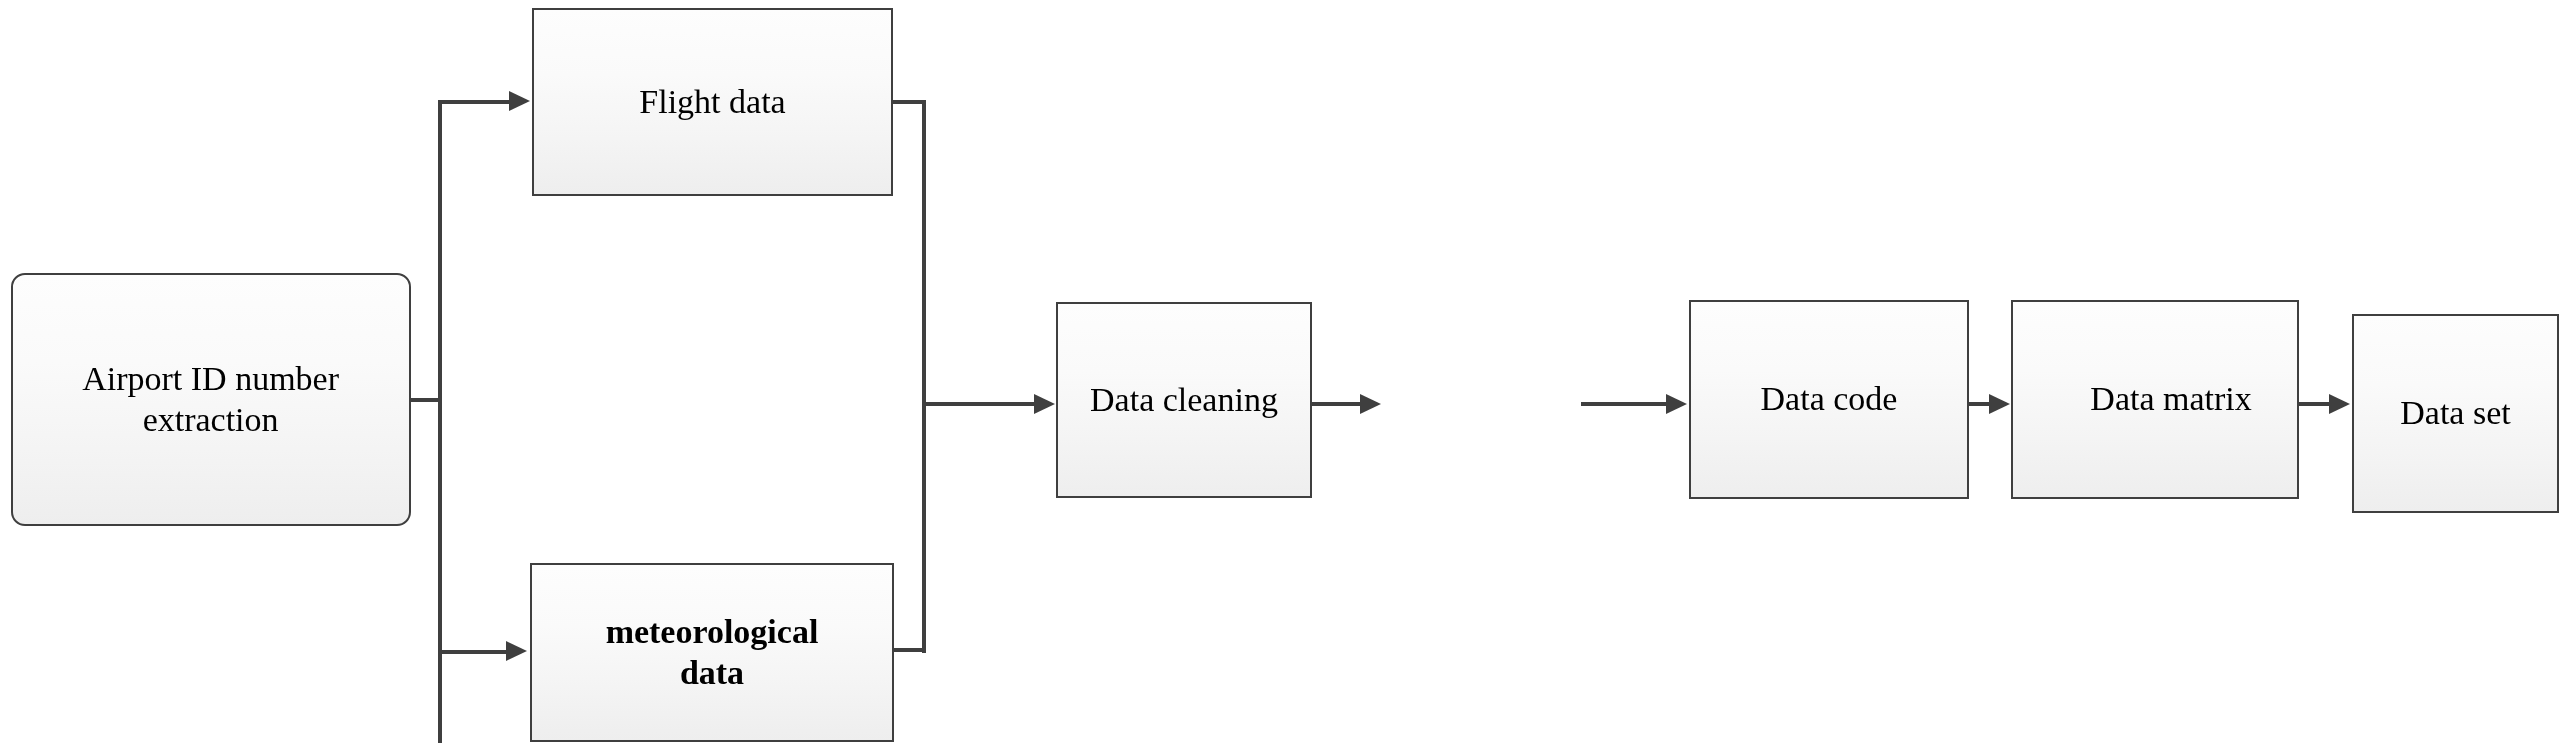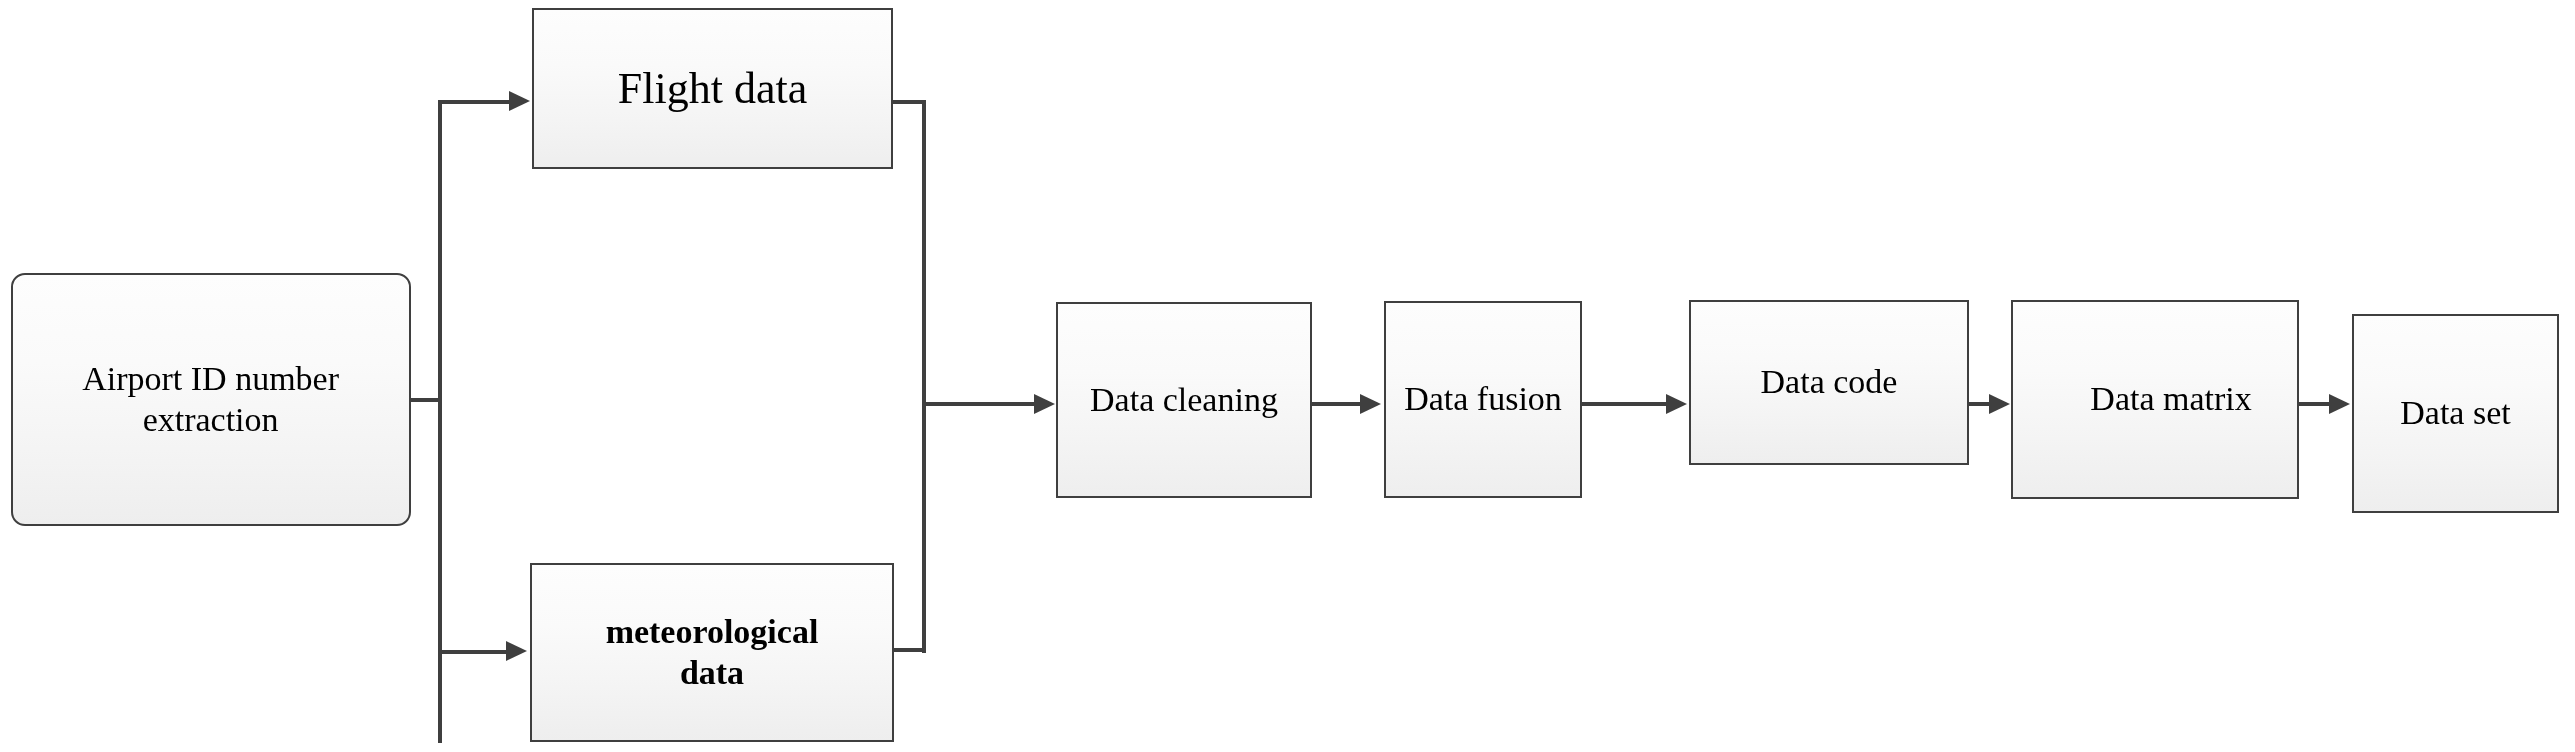--- a/index.html
+++ b/index.html
@@ -30,25 +30,25 @@
     line-height: 1.18;
     padding: 0 5.9px;
   }
   .node .label {
     display: block;
     width: 100%;
     white-space: pre-line;
   }
   
   #node-airport   { left: 10.6px;   top: 273px;  width: 400px;  height: 253px;  font-size: 34px; border-radius: 14px; }
-  #node-flight    { left: 532px;  top: 8.3px;   width: 361px;  height: 161px;  font-size: 44px; }
+  #node-flight    { left: 532px;  top: 8.3px;   width: 361px;  height: 188px;  font-size: 34px; }
   #node-meteo     { left: 530px;  top: 563px;  width: 364px;  height: 179px;  font-size: 34px; font-weight: bold; }
   #node-cleaning  { left: 1056px; top: 302px;  width: 256px;  height: 196px;  font-size: 34px; }
   #node-fusion    { left: 1384px; top: 301px;  width: 198px;  height: 197px;  font-size: 34px; }
-  #node-code      { left: 1689px; top: 300px;  width: 280px;  height: 165px;  font-size: 34px; }
+  #node-code      { left: 1689px; top: 300px;  width: 280px;  height: 199px;  font-size: 34px; }
   #node-matrix    { left: 2011px; top: 300px;  width: 288px;  height: 199px;  font-size: 34px; padding-left: 38px; }
   #node-dataset   { left: 2352px; top: 300px;  width: 207px;  height: 199px;  font-size: 34px; margin-top: 14px; }
 
   
   .ln-h {
     position: absolute;
     height: 4.1px;
     background: #3f3f3f;
   }
   .ln-v {
@@ -108,23 +108,20 @@
 
   <div class="node" id="node-meteo">
     <span class="label">meteorological
 data</span>
   </div>
 
   <div class="node" id="node-cleaning">
     <span class="label">Data cleaning</span>
   </div>
 
-  <div class="node" id="node-fusion">
-    <span class="label">Data fusion</span>
-  </div>
 
   <div class="node" id="node-code">
     <span class="label">Data code</span>
   </div>
 
   <div class="node" id="node-matrix">
     <span class="label">Data matrix</span>
   </div>
 
   <div class="node" id="node-dataset">

